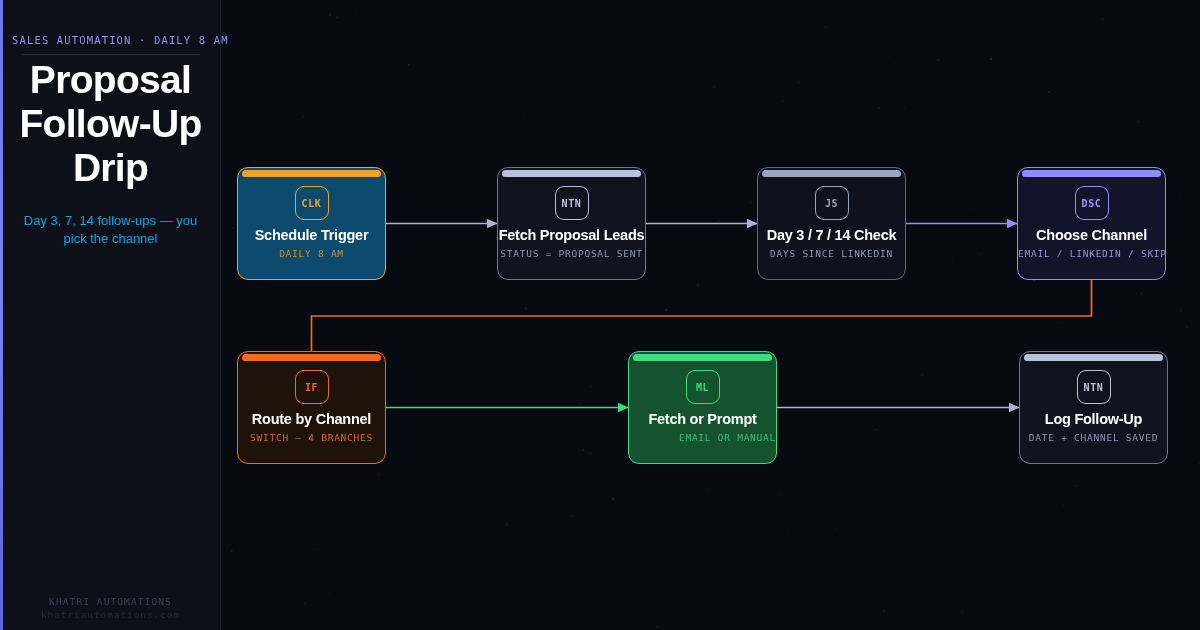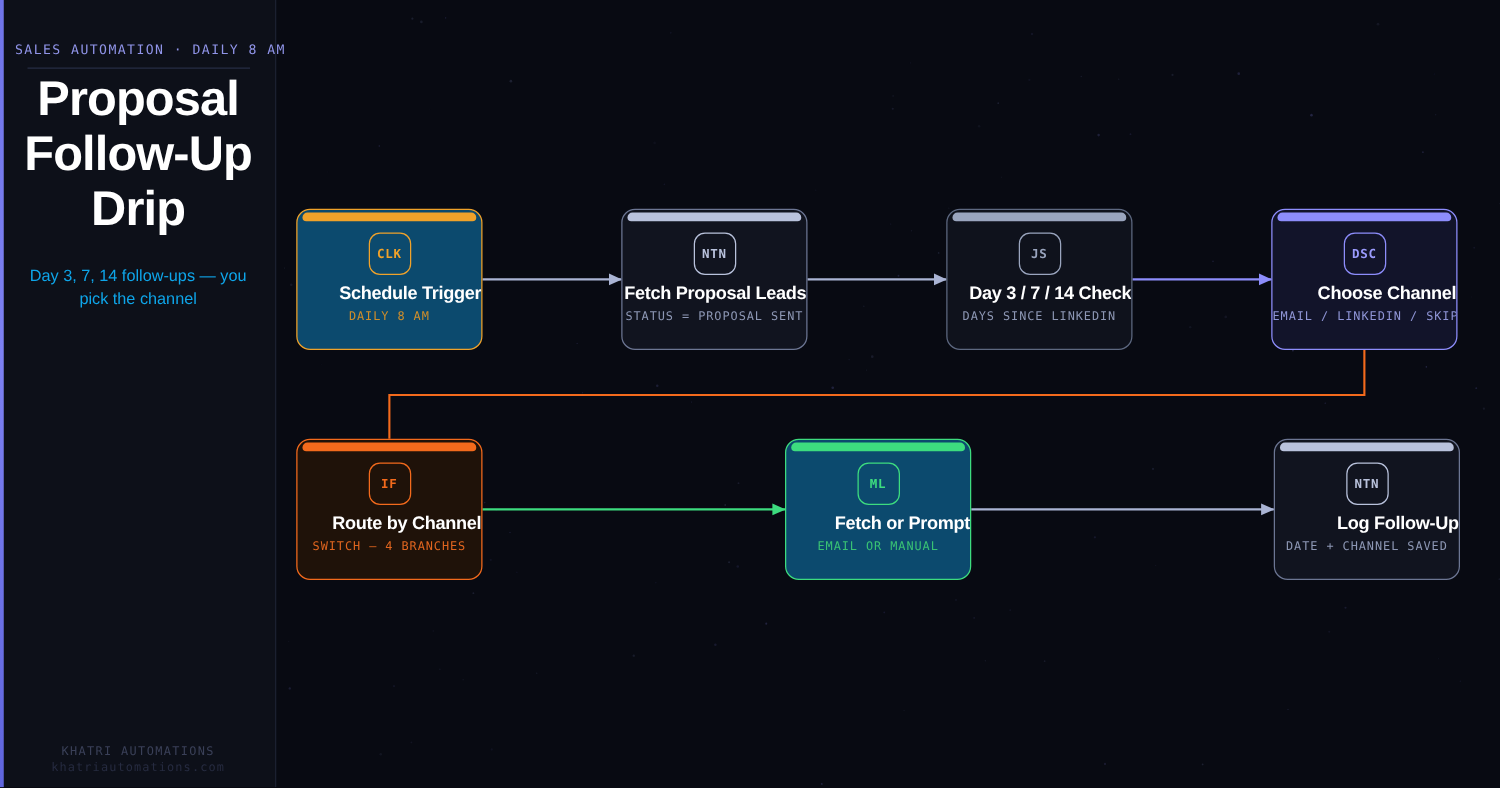--- a/index.html
+++ b/index.html
@@ -146,21 +146,21 @@
     font-family: "DejaVu Sans Mono", monospace;
     font-size: 10px;
     font-weight: 700;
     letter-spacing: 0.6px;
     color: #b9c2dc;
   }
   .node .n-title {
     position: absolute;
     left: 0; right: 0;
     top: 59px;
-    text-align: right;
+    text-align: center;
     font-size: 14.5px;
     font-weight: 700;
     color: #ffffff;
     letter-spacing: -0.25px;
     white-space: nowrap;
   }
   .node .n-sub {
     position: absolute;
     left: 0; right: 0;
     top: 80px;
@@ -184,24 +184,24 @@
   .node.orange .badge { border-color: #f36a1c; color: #f36a1c; }
   .node.orange .n-sub { color: #e0651f; }
 
   
   .node.indigo { border-color: #8d8dfb; background: #12142a; }
   .node.indigo .cap { background: #8d8dfb; }
   .node.indigo .badge { border-color: #8d8dfb; color: #9b9bfd; }
   .node.indigo .n-sub { color: #8f95d6; text-align: right; }
 
   
-  .node.green { border-color: #3ddc7f; background: #0c4a6e; }
+  .node.green { border-color: #3ddc7f; background: #14532d; }
   .node.green .cap { background: #3ddc7f; }
   .node.green .badge { border-color: #3ddc7f; color: #3ddc7f; }
-  .node.green .n-sub { color: #39c274; }
+  .node.green .n-sub { color: #39c274; text-align: right; }
 
   
   .node.slate-dim { border-color: #5d6880; background: #0f121c; }
   .node.slate-dim .cap { background: #9aa5be; }
   .node.slate-dim .badge { border-color: #9aa5be; color: #9aa5be; }
 </style>
 </head>
 <body>
 
 <div id="stage">

